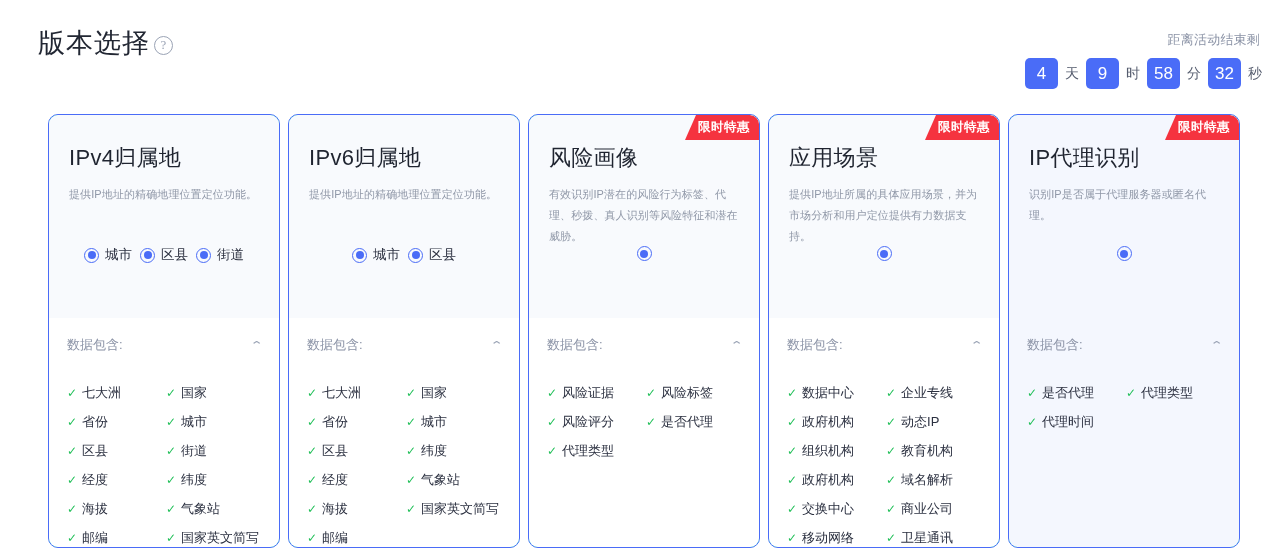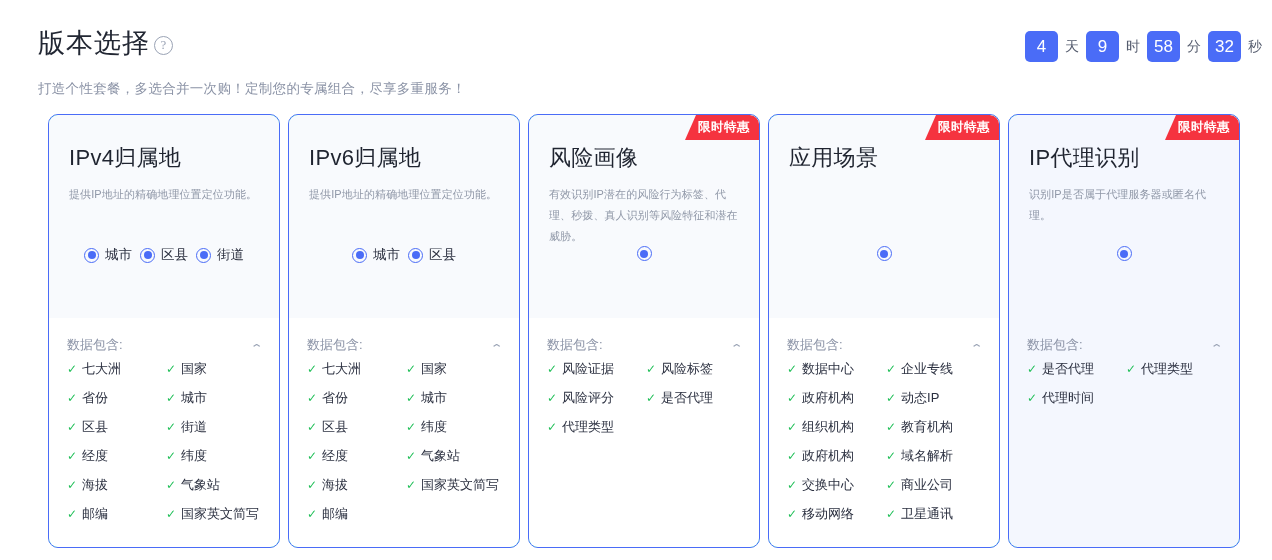--- a/index.html
+++ b/index.html
@@ -185,23 +185,23 @@
     white-space: nowrap;
   }
 
   .card-bottom {
     flex: 1;
     background: #ffffff;
     padding: 18px 18px 0 18px;
   }
   .includes-head {
     display: flex;
-    align-items: flex-end;
+    align-items: center;
     justify-content: space-between;
-    margin-bottom: 6px;
+    margin-bottom: 30px;
   }
   .includes-title {
     font-size: 13px;
     color: #8b93a6;
   }
   .chevron {
     color: #9aa3b5;
     font-size: 11px;
     line-height: 11px;
     cursor: pointer;
@@ -228,23 +228,23 @@
   }
 </style>
 </head>
 <body>
 
 <div class="header">
   <div class="title-row">
     <div class="page-title">版本选择</div>
     <div class="help-icon">?</div>
   </div>
-  <div class="subtitle">打造个性套餐，多选合并一次购！定制您的专属组合，尽享多重服务！</div>
 
   <div class="countdown-wrap">
+    <div class="countdown-label">距离活动结束剩</div>
     <div class="countdown" id="countdown-units">
         <div class="cd-num">4</div>
         <div class="cd-unit">天</div>
         <div class="cd-num">9</div>
         <div class="cd-unit">时</div>
         <div class="cd-num">58</div>
         <div class="cd-unit">分</div>
         <div class="cd-num">32</div>
         <div class="cd-unit">秒</div>
       </div>
@@ -433,20 +433,21 @@
             <span class="check">✓</span>
             <span>代理类型</span>
           </div>
         </div>
       </div>
     </div>
     <div class="card">
       <div class="card-top">
         <div class="badge">限时特惠</div>
         <div class="card-title">应用场景</div>
+        <div class="card-desc">提供IP地址所属的具体应用场景，并为市场分析和用户定位提供有力数据支持。</div>
         <div class="radios">
           <div class="radio-item">
             <div class="radio-dot"></div>
           </div>
         </div>
       </div>
       <div class="card-bottom">
         <div class="includes-head">
           <div class="includes-title">数据包含:</div>
           <div class="chevron">⌃</div>

